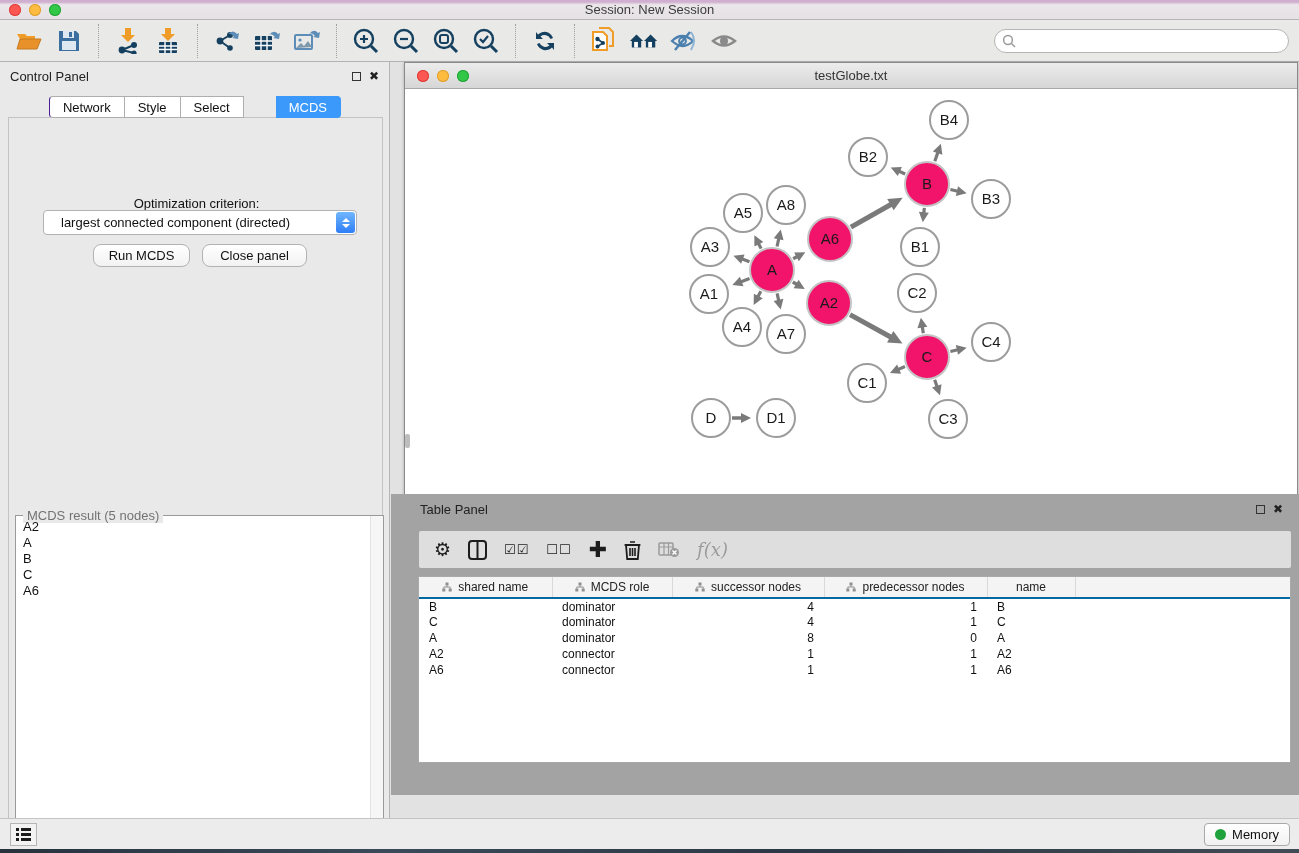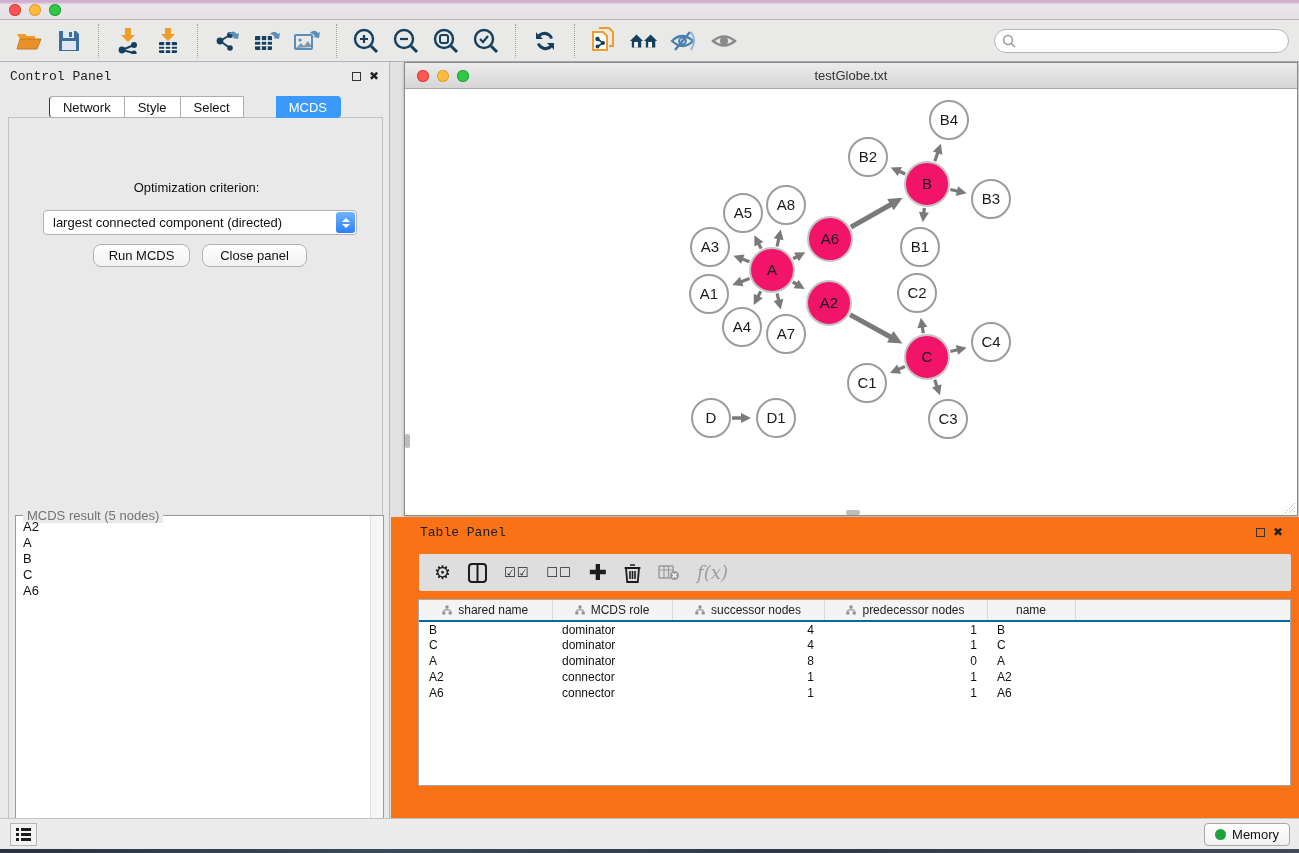--- a/index.html
+++ b/index.html
@@ -26,34 +26,34 @@
   .tbicon { width:30px; height:30px; display:flex; align-items:center; justify-content:center; cursor:default; }
   #search-wrap { margin-left:auto; margin-right:10px; position:relative; }
   #search-input { width:295px; height:24px; border:1px solid #b5b5b5; border-radius:12px;
     background:#fff; padding-left:26px; font-size:13px; outline:none; }
   #search-wrap .mag { position:absolute; left:8px; top:5px; }
 
   
   #control-panel { left:0; top:62px; width:390px; height:756px; background:#e9e9e9;
     border-right:1px solid #b5b5b5; }
   .panel-head { height:28px; display:flex; align-items:center; padding:0 10px; }
-  .panel-head .ptitle { font-size:13px; color:#222;font-family:Liberation Mono, monospace; }
+  .panel-head .ptitle { font-size:13px; color:#222; }
   .chrome { margin-left:auto; display:flex; gap:8px; align-items:center; }
   .float-box { width:9px; height:9px; border:1.5px solid #333; display:inline-block; }
   .close-x { font-size:12px; font-weight:bold; color:#222; line-height:9px; }
   #cp-tabs { left:0; top:34px; width:390px; display:flex; justify-content:center; position:absolute; z-index:2; }
   .tab { font-size:13px; color:#111; background:#fff; border:1px solid #aeaeae; border-left:none;
     padding:3px 13px; height:22px; display:flex; align-items:center; }
   .tab:first-child { border-left:1px solid #4c1d95; border-radius:4px 0 0 4px; }
   .tab:last-child { border-radius:0 4px 4px 0;margin-left:32px; }
   .tab.active { background:#3b99fc; border-color:#3b99fc; color:#fff; }
   #cp-inner { left:8px; top:55px; width:375px; height:747px; border:1px solid #c3c3c3; background:#e9e9e9; }
-  #opt-label { top:62px; left:0; width:375px; text-align:center; font-size:13px; color:#111; position:absolute; }
+  #opt-label { top:78px; left:0; width:375px; text-align:center; font-size:13px; color:#111; position:absolute; }
   #criterion { left:34px; top:92px; width:314px; height:25px; background:#fff; border:1px solid #b2b2b2;
-    border-radius:4px; display:flex; align-items:center; font-size:13px; color:#111; padding-left:9px; position:absolute; }
+    border-radius:4px; display:flex; align-items:center; font-size:13px; color:#111; padding-left:17px; position:absolute; }
   #criterion .stepper { margin-left:auto; width:19px; height:21px; margin-right:1px; border-radius:3px;
     background:linear-gradient(#70b6fd,#2e7ef7); display:flex; flex-direction:column; align-items:center; justify-content:center; gap:2px; }
   .chev { width:0; height:0; border-left:4px solid transparent; border-right:4px solid transparent; }
   .chev.up { border-bottom:4px solid #fff; }
   .chev.dn { border-top:4px solid #fff; }
   .cp-btn { position:absolute; top:126px; height:23px; background:linear-gradient(#ffffff,#f2f2f2);
     border:1px solid #b2b2b2; border-radius:8px; font-size:13px; color:#111; display:flex; align-items:center; justify-content:center; }
   #run-btn { left:84px; width:97px; }
   #closep-btn { left:193px; width:105px; }
   #result-box { left:6px; top:397px; width:369px; height:343px; border:1px solid #9a9a9a; background:#fff; position:absolute; }
@@ -67,21 +67,21 @@
   #net-titlebar { height:26px; background:linear-gradient(#ececec,#d6d6d6); border-bottom:1px solid #a8a8a8;
     display:flex; align-items:center; position:relative; }
   #net-titlebar .lights { margin-left:12px; }
   #net-titlebar .title { position:absolute; left:0; right:0; text-align:center; font-size:13px; color:#333; }
   #net-canvas { position:absolute; left:0; top:26px; width:892px; height:426px; background:#fff; }
   #vthumb { position:absolute; left:0; top:345px; width:5px; height:14px; background:#bdbdbd; border-radius:2px; }
   #hthumb { position:absolute; left:441px; bottom:0; width:14px; height:5px; background:#bdbdbd; border-radius:2px; }
   #grip { position:absolute; right:1px; bottom:1px; }
 
   
-  #table-panel { left:391px; top:517px; width:908px; height:301px; background:#f97316; }
+  #table-panel { left:391px; top:494px; width:908px; height:301px; background:#a3a3a3; }
   #table-panel .panel-head { padding:0 16px 0 29px; height:30px; }
   #tp-toolbar { position:absolute; left:28px; top:37px; width:872px; height:37px; background:#dedede; border-radius:2px;
     display:flex; align-items:center; gap:17px; padding-left:15px; }
   .tpicon { font-size:19px; color:#1c1c1c; display:flex; align-items:center; }
   .tpicon.gray { color:#9b9b9b; }
   #fx-label { font-family:"DejaVu Serif","Liberation Serif",serif; font-style:italic; font-size:18px; color:#9b9b9b; }
   #tbl-wrap { position:absolute; left:27px; top:82px; width:873px; height:187px; background:#fff; border:1px solid #a9a9a9; overflow:hidden; }
   table { border-collapse:collapse; width:100%; table-layout:fixed; }
   th { font-weight:normal; font-size:12px; color:#222; background:#f4f4f4; border-bottom:2px solid #0369a1;
     border-right:1px solid #d9d9d9; height:21px; text-align:center; white-space:nowrap; overflow:hidden; }
@@ -105,20 +105,21 @@
 </style>
 </head>
 <body>
 
 <div id="titlebar" class="abs">
   <div class="lights">
     <div class="light red"></div>
     <div class="light yellow"></div>
     <div class="light green"></div>
   </div>
+  <div class="title">Session: New Session</div>
 </div>
 
 <div id="toolbar" class="abs">
   <div class="tbgroup">
     <div class="tbicon">
       <svg width="26" height="22" viewBox="0 0 26 22">
           <path d="M1 4 h8 l2 2 h8 v3 H4 Z" fill="#ef9d28"></path>
           <path d="M4 9 h21 l-4 10 H1 Z" fill="#e8912a" stroke="#c67b1d"></path>
         </svg>
     </div>

